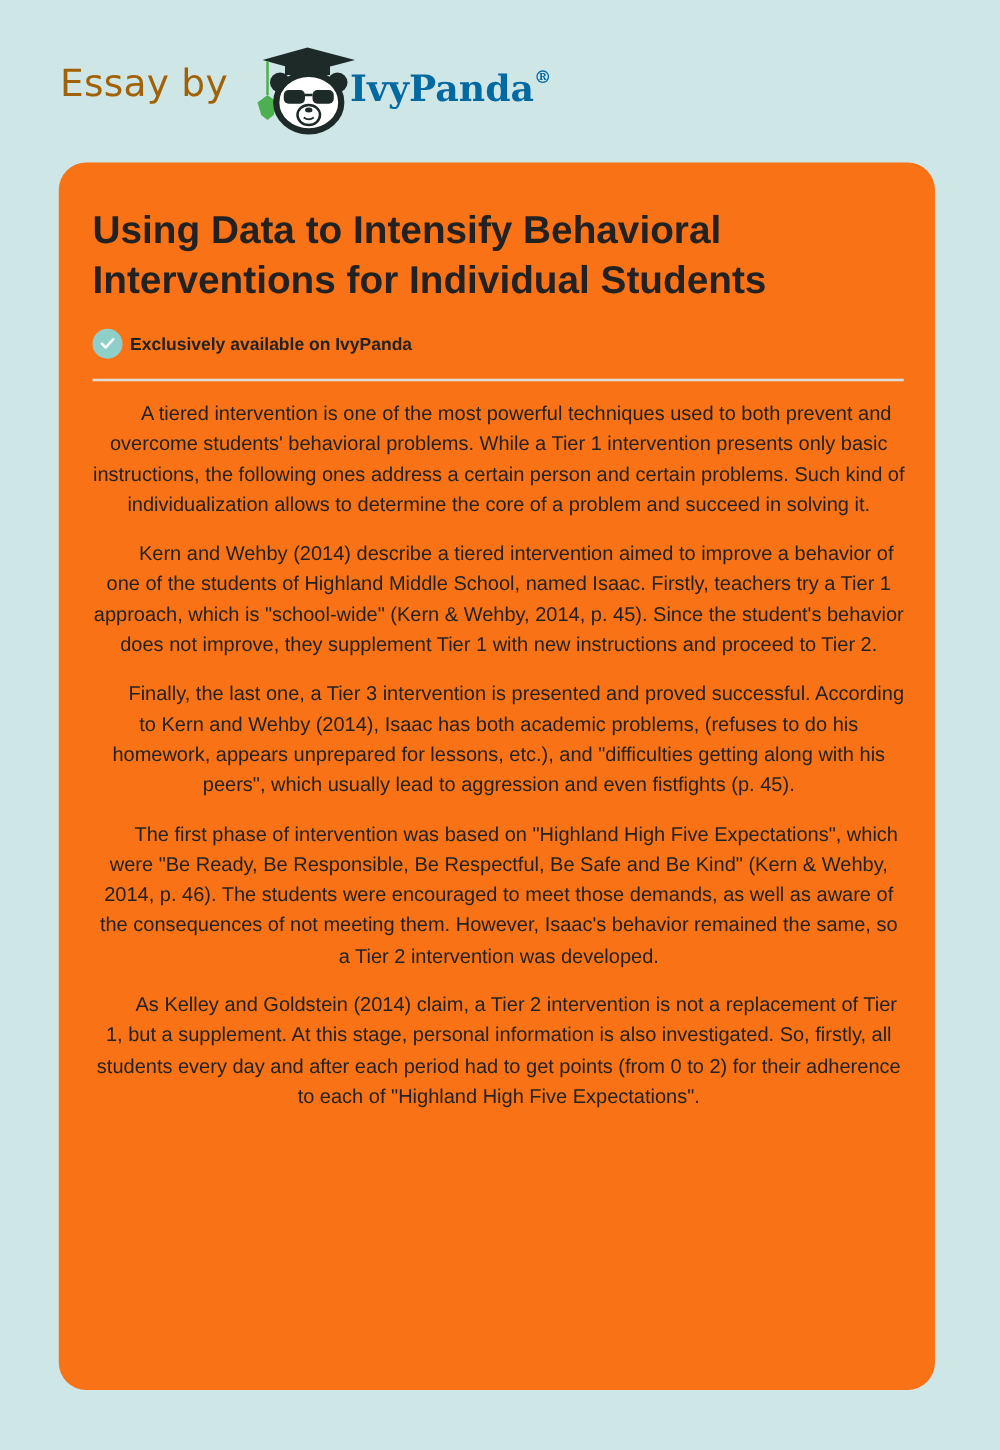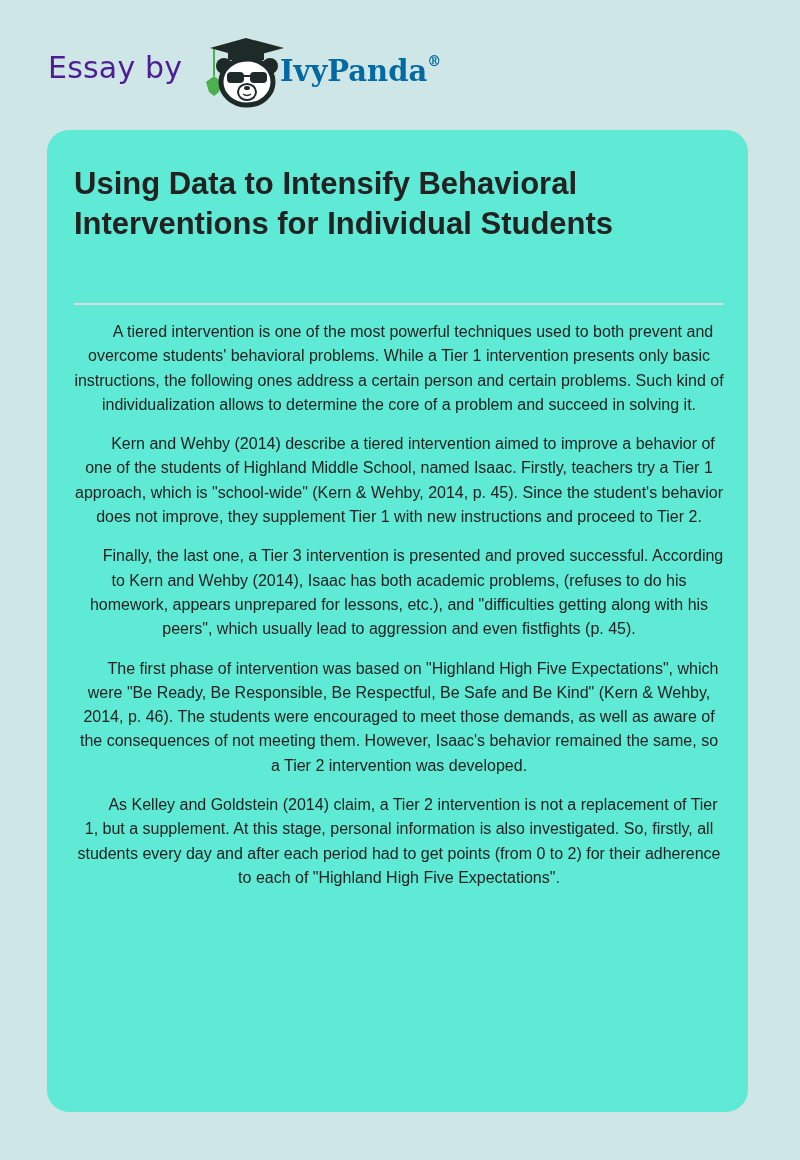--- a/index.html
+++ b/index.html
@@ -10,34 +10,34 @@
       color: #222;
       position: relative;
       overflow: hidden;
     }
     .brand {
       position: absolute; left: 0; top: 0; width: 800px; height: 130px;
     }
     .brand-essay {
       position: absolute; left: 48px; top: 50px;
       font-family: "DejaVu Sans", sans-serif;
-      font-size: 30px; color: #4c1d95; letter-spacing: 0.2px;
+      font-size: 30px; color: #a16207; letter-spacing: 0.2px;
     }
     .brand-logo {
       position: absolute; left: 200px; top: 36px; width: 92px; height: 72px;
     }
     .brand-name {
       position: absolute; left: 280px; top: 54px;
       font-family: "DejaVu Serif", serif; font-weight: bold;
       font-size: 29px; color: #0369a1;
     }
     .brand-name sup { font-size: 14px; font-weight: bold; position: relative; top: -4px; }
     .card {
       position: absolute; left: 47px; top: 130px; width: 701px; height: 982px;
-      background: #5eead4; border-radius: 22px;
+      background: #f97316; border-radius: 22px;
     }
     .title {
       position: absolute; left: 27px; top: 34px; width: 640px;
       font-size: 31px; font-weight: bold; line-height: 40px; color: #222;
       margin: 0;
     }
     .badge {
       position: absolute; left: 27px; top: 133px; display: flex; align-items: center;
     }
     .badge-icon {
@@ -83,20 +83,28 @@
     <ellipse cx="47" cy="56" rx="9" ry="8" fill="#ffffff" stroke="#1e2a28" stroke-width="2"></ellipse>
     <ellipse cx="47" cy="52" rx="3" ry="2" fill="#1e2a28"></ellipse>
     <path d="M43,58 Q47,61 51,58" stroke="#1e2a28" stroke-width="1.5" fill="none"></path>
   </svg>
   <span class="brand-name"><span>IvyPanda</span><sup>®</sup></span>
 </div>
 
 <div class="card">
   <h1 class="title">Using Data to Intensify Behavioral Interventions for Individual Students</h1>
 
+  <div class="badge">
+    <span class="badge-icon">
+      <svg width="12" height="10" viewBox="0 0 12 10">
+          <path d="M1.5,5 L4.5,8 L10.5,1.5" stroke="#ffffff" stroke-width="2" fill="none" stroke-linecap="round" stroke-linejoin="round"></path>
+        </svg>
+    </span>
+    <span class="badge-text">Exclusively available on IvyPanda</span>
+  </div>
 
   <div class="sep"></div>
 
   <div class="body">
     <p>A tiered intervention is one of the most powerful techniques used to both prevent and overcome students' behavioral problems. While a Tier 1 intervention presents only basic instructions, the following ones address a certain person and certain problems. Such kind of individualization allows to determine the core of a problem and succeed in solving it.</p>
     <p>Kern and Wehby (2014) describe a tiered intervention aimed to improve a behavior of one of the students of Highland Middle School, named Isaac. Firstly, teachers try a Tier 1 approach, which is "school-wide" (Kern &amp; Wehby, 2014, p. 45). Since the student's behavior does not improve, they supplement Tier 1 with new instructions and proceed to Tier 2.</p>
     <p>Finally, the last one, a Tier 3 intervention is presented and proved successful. According to Kern and Wehby (2014), Isaac has both academic problems, (refuses to do his homework, appears unprepared for lessons, etc.), and "difficulties getting along with his peers", which usually lead to aggression and even fistfights (p. 45).</p>
     <p>The first phase of intervention was based on "Highland High Five Expectations", which were "Be Ready, Be Responsible, Be Respectful, Be Safe and Be Kind" (Kern &amp; Wehby, 2014, p. 46). The students were encouraged to meet those demands, as well as aware of the consequences of not meeting them. However, Isaac's behavior remained the same, so a Tier 2 intervention was developed.</p>
     <p>As Kelley and Goldstein (2014) claim, a Tier 2 intervention is not a replacement of Tier 1, but a supplement. At this stage, personal information is also investigated. So, firstly, all students every day and after each period had to get points (from 0 to 2) for their adherence to each of "Highland High Five Expectations".</p>
   </div>

